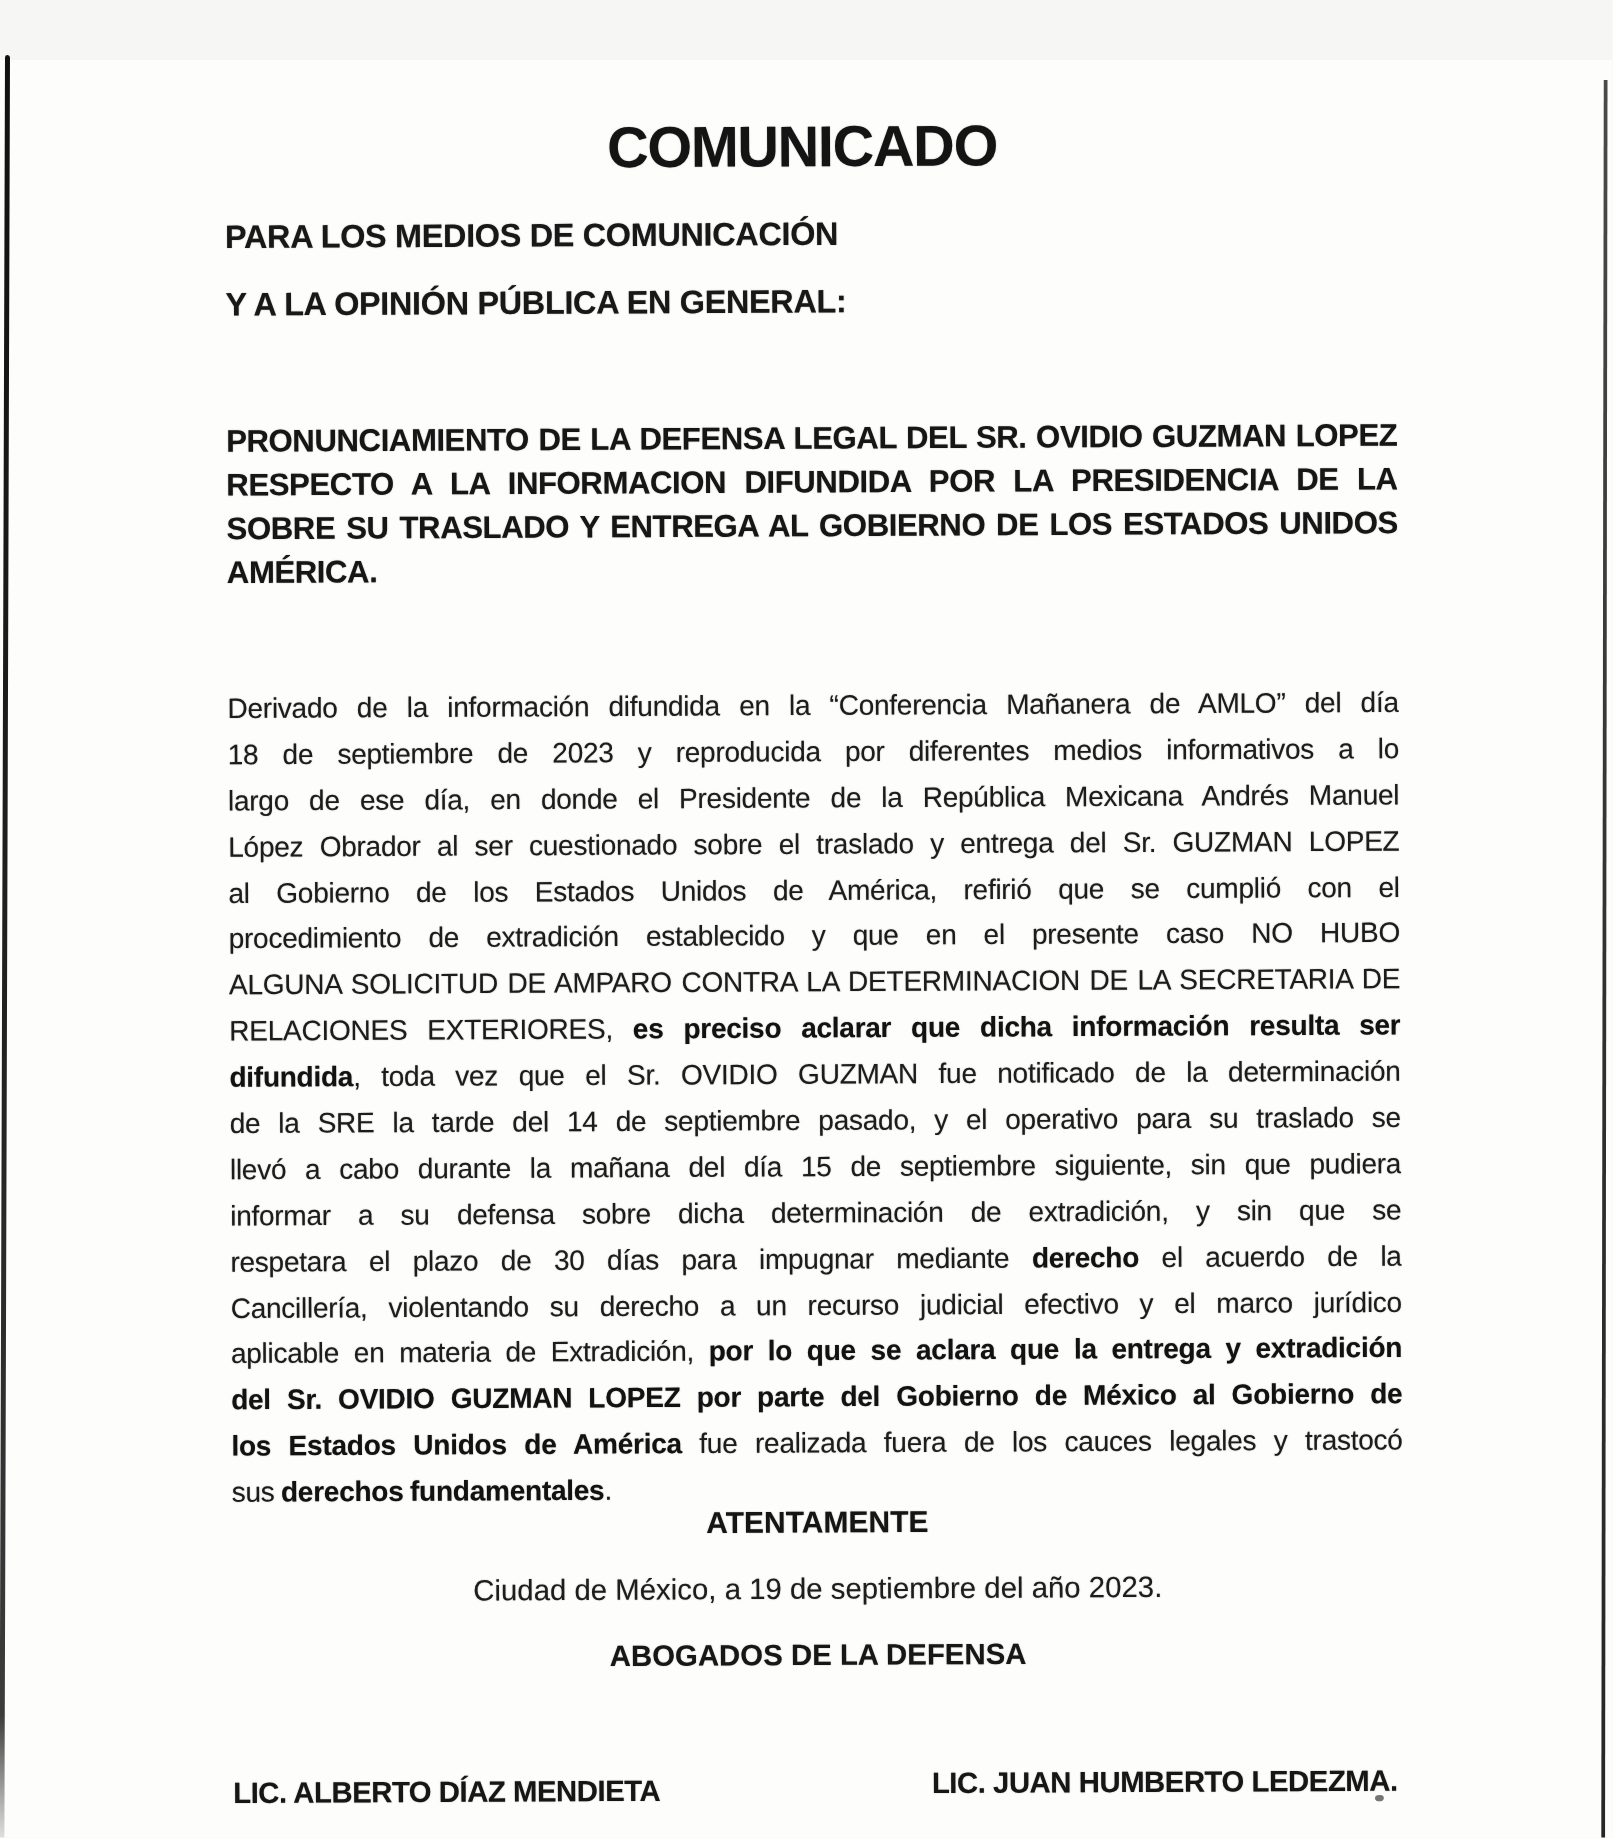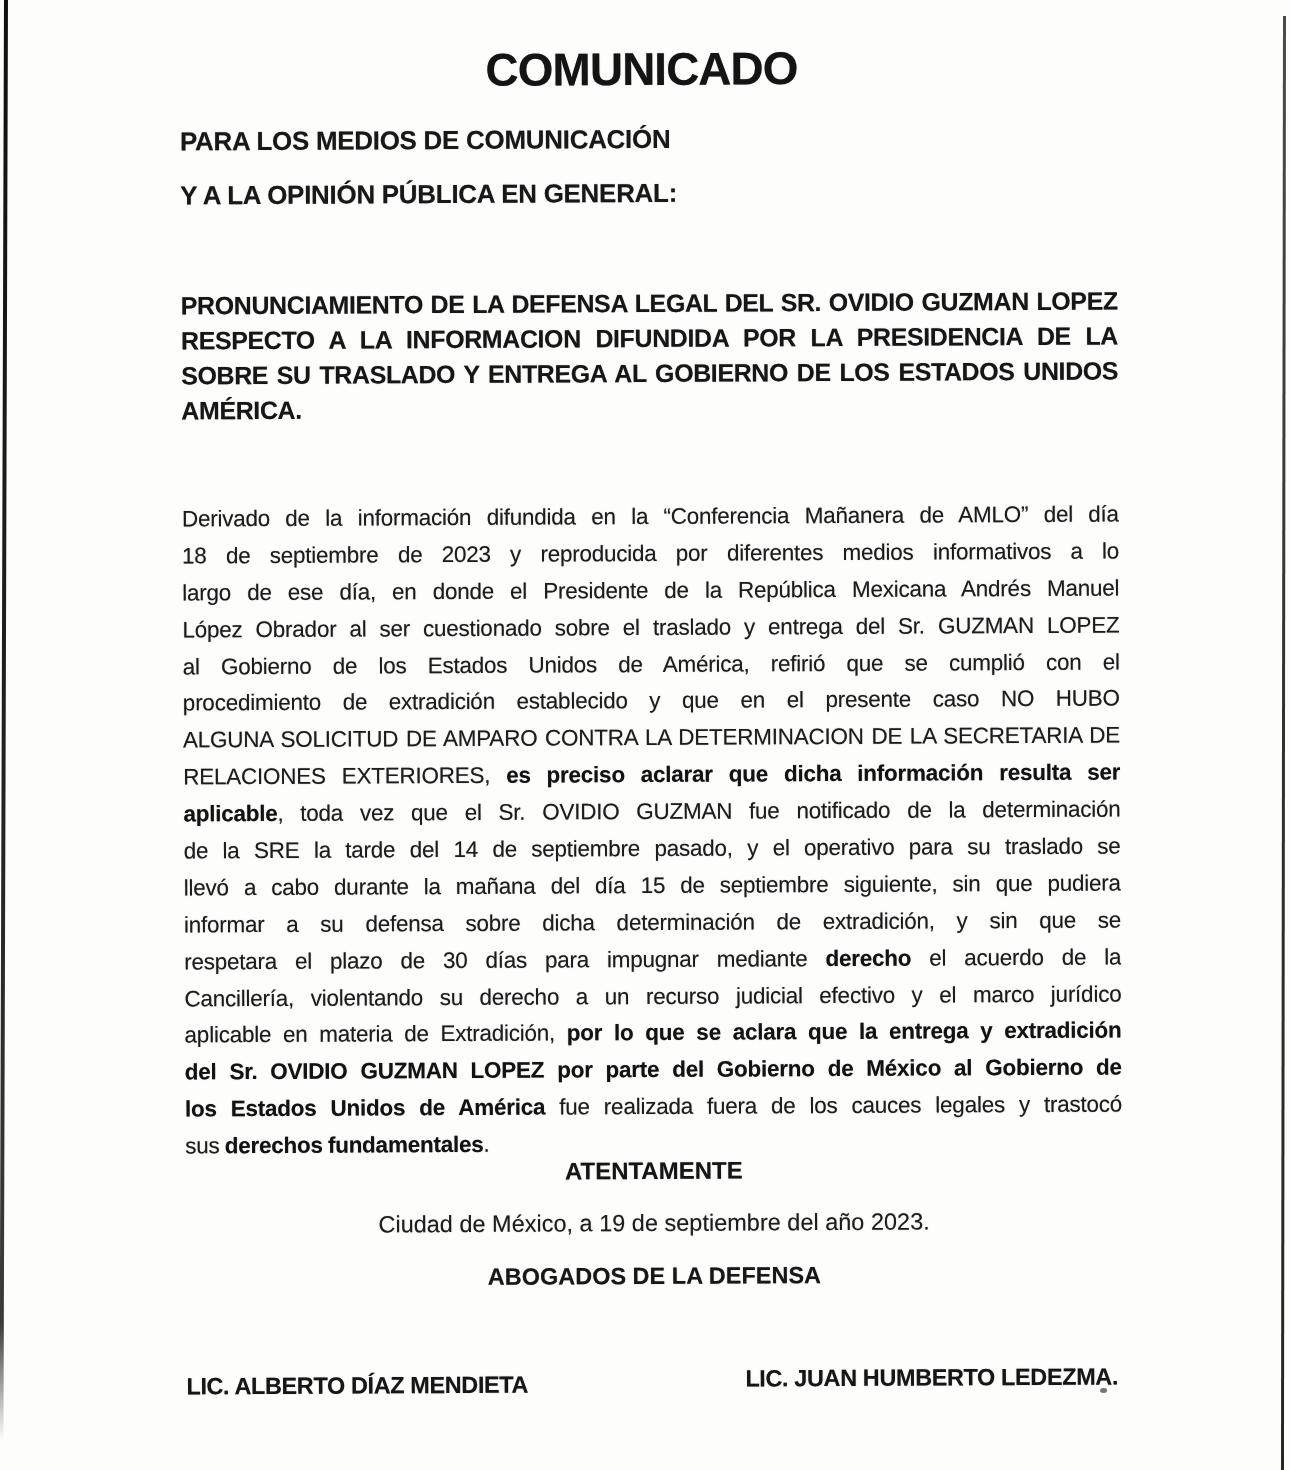--- a/index.html
+++ b/index.html
@@ -7,20 +7,21 @@
     width:1290px;height:1470px;
     background:#f6f6f4;
     font-family:"Liberation Sans","DejaVu Sans",sans-serif;
     position:relative;
     overflow:hidden;
   }
   .page{
     position:absolute;inset:0;
     background:#fdfdfc;
     color:#1b1b1b;
+    margin-top:48px;
   }
   .content{
     position:absolute;inset:0;
     transform:rotate(-0.3deg);
     transform-origin:50% 50%;
     text-shadow:0 0 1px rgba(25,25,25,0.45);
   }
   .doc-title{
     position:absolute;top:42px;left:0;width:100%;
     text-align:center;
@@ -109,21 +110,21 @@
 
     <div class="bodypar" id="body-block">
         <div class="line"><span>Derivado de la información difundida en la “Conferencia Mañanera de AMLO” del día</span></div>
         <div class="line"><span>18 de septiembre de 2023 y reproducida por diferentes medios informativos a lo</span></div>
         <div class="line"><span>largo de ese día, en donde el Presidente de la República Mexicana Andrés Manuel</span></div>
         <div class="line"><span>López Obrador al ser cuestionado sobre el traslado y entrega del Sr. GUZMAN LOPEZ</span></div>
         <div class="line"><span>al Gobierno de los Estados Unidos de América, refirió que se cumplió con el</span></div>
         <div class="line"><span>procedimiento de extradición establecido y que en el presente caso NO HUBO</span></div>
         <div class="line"><span>ALGUNA SOLICITUD DE AMPARO CONTRA LA DETERMINACION DE LA SECRETARIA DE</span></div>
         <div class="line"><span>RELACIONES EXTERIORES, </span><span class="bold">es preciso aclarar que dicha información resulta ser</span></div>
-        <div class="line"><span class="bold">aplicable</span><span>, toda vez que el Sr. OVIDIO GUZMAN fue notificado de la determinación</span></div>
+        <div class="line"><span class="bold">difundida</span><span>, toda vez que el Sr. OVIDIO GUZMAN fue notificado de la determinación</span></div>
         <div class="line"><span>de la SRE la tarde del 14 de septiembre pasado, y el operativo para su traslado se</span></div>
         <div class="line"><span>llevó a cabo durante la mañana del día 15 de septiembre siguiente, sin que pudiera</span></div>
         <div class="line"><span>informar a su defensa sobre dicha determinación de extradición, y sin que se</span></div>
         <div class="line"><span>respetara el plazo de 30 días para impugnar mediante </span><span class="bold">derecho</span><span> el acuerdo de la</span></div>
         <div class="line"><span>Cancillería, violentando su derecho a un recurso judicial efectivo y el marco jurídico</span></div>
         <div class="line"><span>aplicable en materia de Extradición, </span><span class="bold">por lo que se aclara que la entrega y extradición</span></div>
         <div class="line"><span class="bold">del Sr. OVIDIO GUZMAN LOPEZ por parte del Gobierno de México al Gobierno de</span></div>
         <div class="line"><span class="bold">los Estados Unidos de América</span><span> fue realizada fuera de los cauces legales y trastocó</span></div>
         <div class="line"><span>sus </span><span class="bold">derechos fundamentales</span><span>.</span></div>
       </div>

